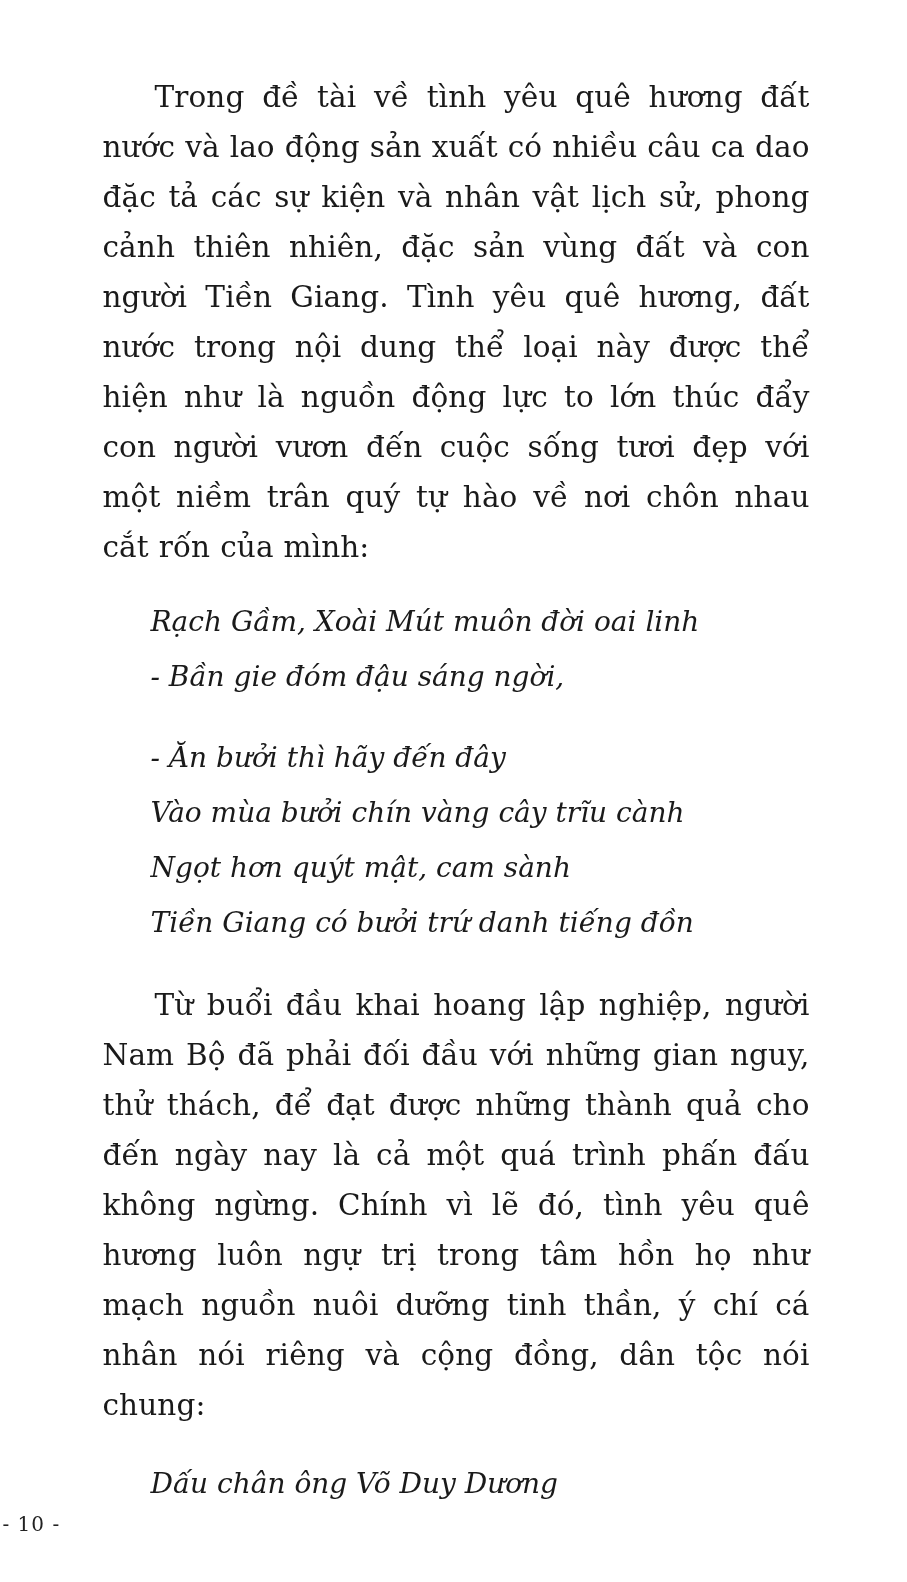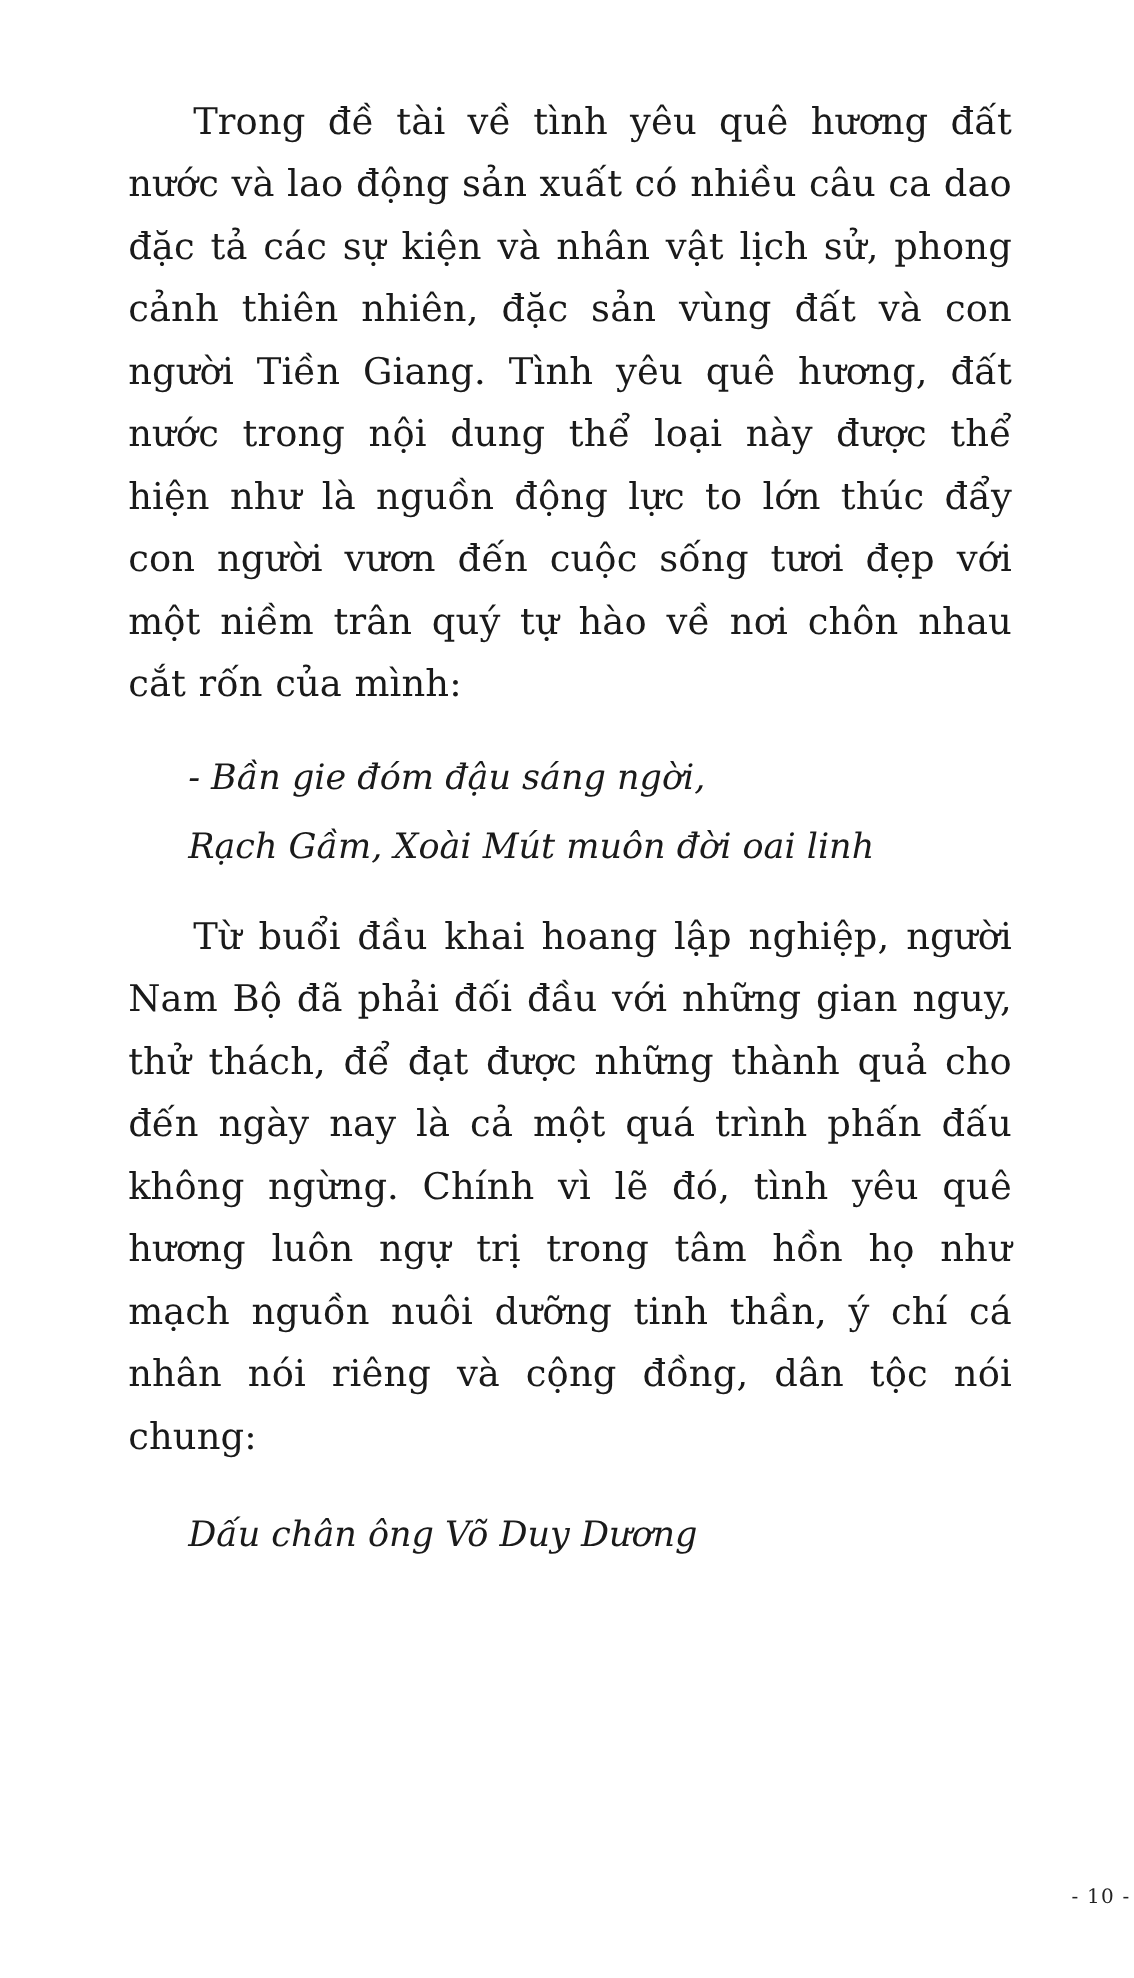--- a/index.html
+++ b/index.html
@@ -49,41 +49,47 @@
     font-size: 28px;
     line-height: 55px;
     font-style: italic;
     font-family: "DejaVu Serif", serif;
     white-space: nowrap;
   }
   .footer {
     position: absolute;
     left: 0;
     right: 0;
-    bottom: 56px;
-    text-align: right;
-    font-size: 16px;
+    bottom: 46px;
+    text-align: left;
+    font-size: 20px;
     font-family: "DejaVu Serif", serif;
     color: #222;
     letter-spacing: 1px;
   }
 </style>
 </head>
 <body>
 
 <div class="page">
   <div class="content">
 
     <p class="body-par">Trong đề tài về tình yêu quê hương đất nước và lao động sản xuất có nhiều câu ca dao đặc tả các sự kiện và nhân vật lịch sử, phong cảnh thiên nhiên, đặc sản vùng đất và con người Tiền Giang. Tình yêu quê hương, đất nước trong nội dung thể loại này được thể hiện như là nguồn động lực to lớn thúc đẩy con người vươn đến cuộc sống tươi đẹp với một niềm trân quý tự hào về nơi chôn nhau cắt rốn của mình:</p>
 
     <div class="verse-block">
+      <div class="verse-line">Rạch Gầm, Xoài Mút muôn đời oai linh</div>
       <div class="verse-line">- Bần gie đóm đậu sáng ngời,</div>
-      <div class="verse-line">Rạch Gầm, Xoài Mút muôn đời oai linh</div>
     </div>
 
+    <div class="verse-block second">
+      <div class="verse-line">- Ăn bưởi thì hãy đến đây</div>
+      <div class="verse-line">Vào mùa bưởi chín vàng cây trĩu cành</div>
+      <div class="verse-line">Ngọt hơn quýt mật, cam sành</div>
+      <div class="verse-line">Tiền Giang có bưởi trứ danh tiếng đồn</div>
+    </div>
 
     <p class="body-par">Từ buổi đầu khai hoang lập nghiệp, người Nam Bộ đã phải đối đầu với những gian nguy, thử thách, để đạt được những thành quả cho đến ngày nay là cả một quá trình phấn đấu không ngừng. Chính vì lẽ đó, tình yêu quê hương luôn ngự trị trong tâm hồn họ như mạch nguồn nuôi dưỡng tinh thần, ý chí cá nhân nói riêng và cộng đồng, dân tộc nói chung:</p>
 
     <div class="verse-block second">
       <div class="verse-line">Dấu chân ông Võ Duy Dương</div>
 
     </div>
 
   </div>
 

